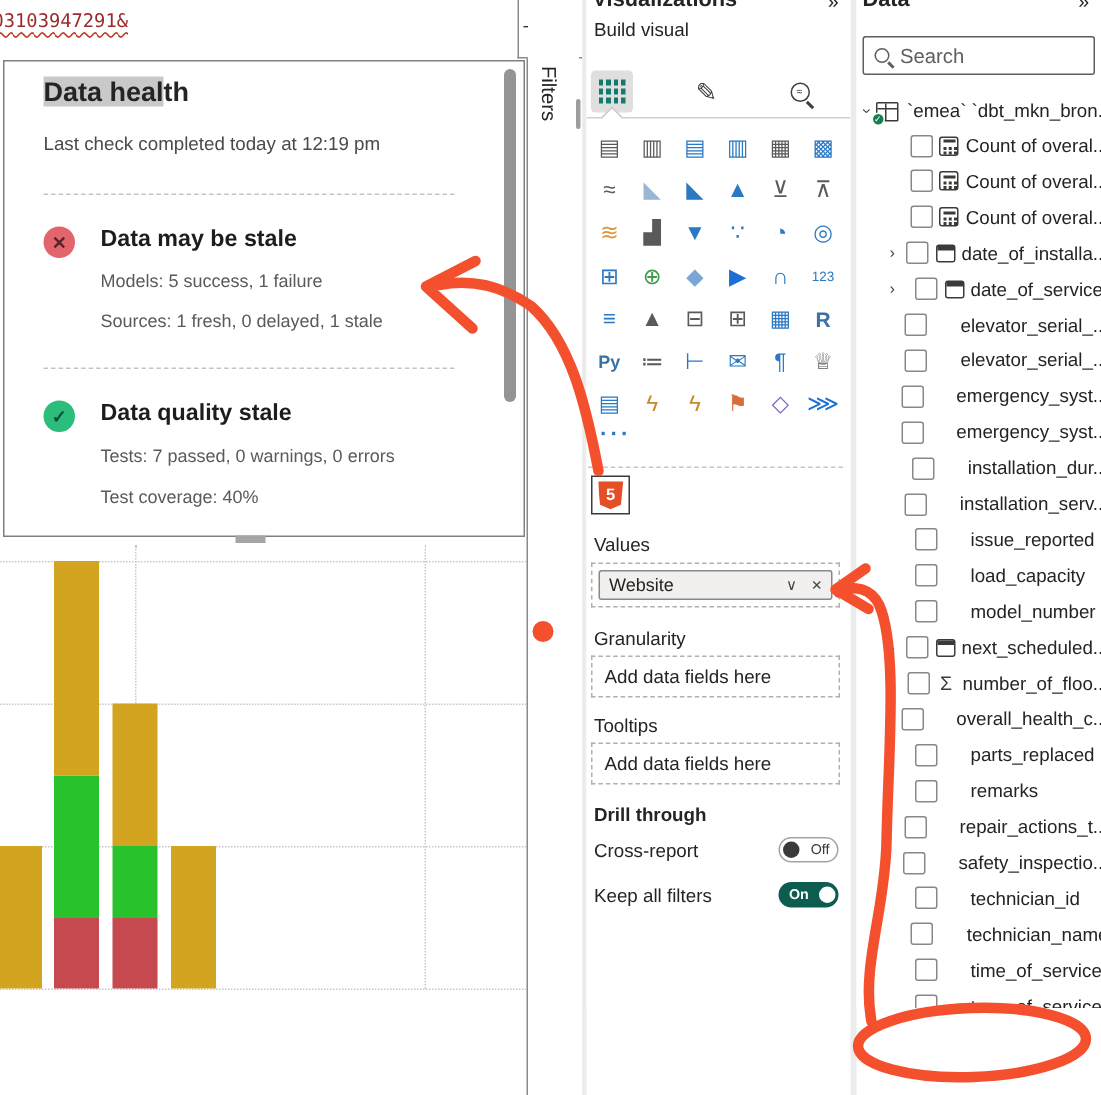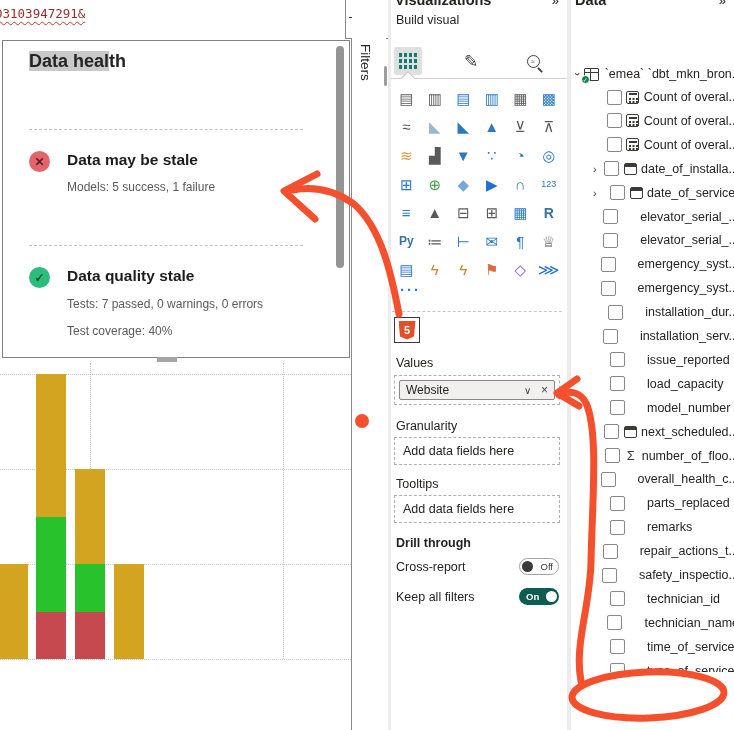--- a/index.html
+++ b/index.html
@@ -134,25 +134,27 @@
 </head>
 <body>
 
 <div id="app" style="--annot: #f4502e;">
 
   <div class="canvas">
     <div class="url-text">03103947291&amp;</div>
 
     <div class="tooltip-popup">
       <div class="tp-title"><span class="hl">Data heal</span><span>th</span></div>
+      <div class="tp-sub">Last check completed today at 12:19 pm</div>
       <div class="tp-div" style="top:88px"></div>
 
       <div class="tp-ico err" style="top:110px">✕</div>
       <div class="tp-h" style="top:110px">Data may be stale</div>
       <div class="tp-l" style="top:139px">Models: 5 success, 1 failure</div>
+      <div class="tp-l" style="top:166px">Sources: 1 fresh, 0 delayed, 1 stale</div>
 
       <div class="tp-div" style="top:204px"></div>
 
       <div class="tp-ico ok" style="top:226px">✓</div>
       <div class="tp-h" style="top:226px">Data quality stale</div>
       <div class="tp-l" style="top:256px">Tests: 7 passed, 0 warnings, 0 errors</div>
       <div class="tp-l" style="top:283px">Test coverage: 40%</div>
 
       <div class="tp-scroll"></div>
     </div>
@@ -364,20 +366,24 @@
     <div class="toggle on" style="top:588px">
       <span class="t">On</span>
       <span class="knob"></span>
     </div>
   </div>
 
   <div class="pane data-pane">
     <div class="pane-header">Data</div>
     <div class="pane-collapse">»</div>
 
+    <div class="search-box">
+      <span class="smag"></span>
+      <span class="ph">Search</span>
+    </div>
 
     <div class="tree-row" style="top:62px;left:5px">
       <span class="chev open">›</span>
       <span class="tbl-icon" style="margin:0 6px 0 4px">
         <span class="tbl-badge">✓</span>
       </span>
       <span>`emea` `dbt_mkn_bron...</span>
     </div>
 
     <div>

